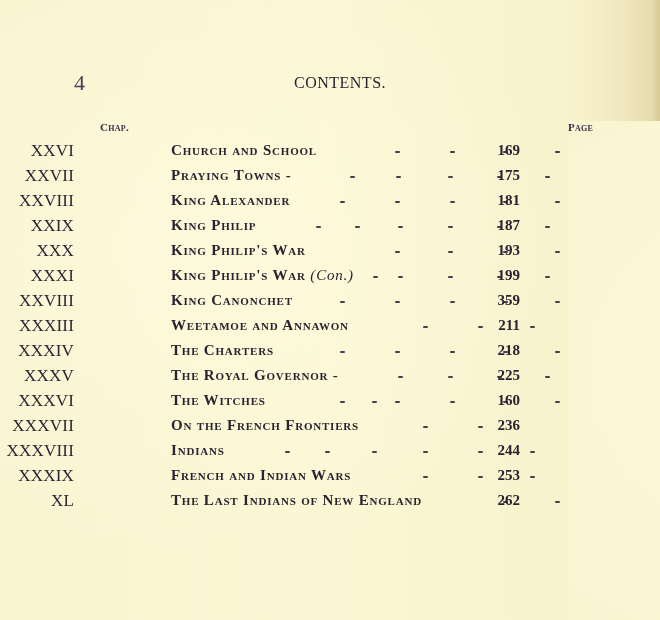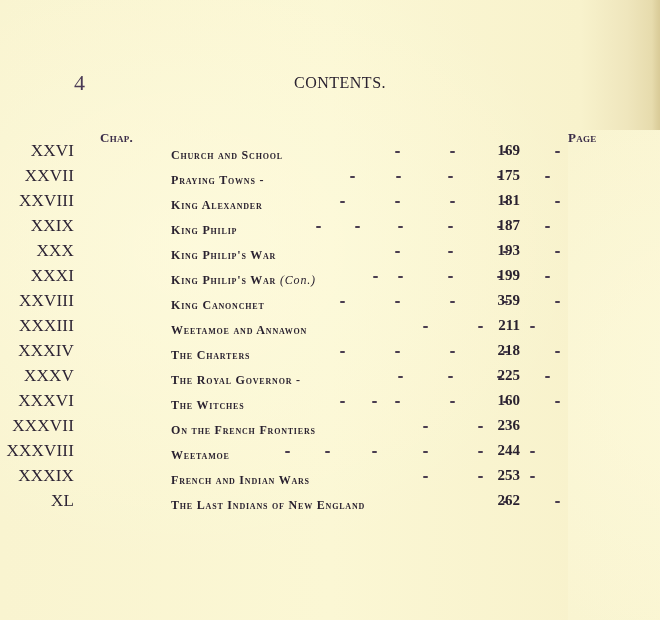--- a/index.html
+++ b/index.html
@@ -41,22 +41,22 @@
       left: 0;
       width: 680px;
       top: 74px;
       text-align: center;
       font-size: 16px;
       letter-spacing: 0.5px;
       color: #2a2230;
     }
     .col-head {
       position: absolute;
-      top: 130px;
-      font-size: 13px;
+      top: 121px;
+      font-size: 11px;
       font-variant: small-caps;
       font-weight: bold;
       color: #3a2c48;
       letter-spacing: 0.3px;
     }
     .col-head.chap { left: 100px; }
     .col-head.page { left: 568px; }
 
     .toc {
       position: absolute;
@@ -73,24 +73,24 @@
       position: absolute;
       right: 506px; 
       top: 2px;
       font-size: 17px;
       color: #2e2535;
       letter-spacing: 0.2px;
     }
     .title {
       position: absolute;
       left: 171px;
-      top: 9px;
+      top: 3px;
       font-variant: small-caps;
       font-weight: bold;
-      font-size: 12px;
+      font-size: 15px;
       letter-spacing: 0.8px;
       color: #2a2230;
       white-space: nowrap;
     }
     .title i { font-weight: normal; font-variant: normal; }
     .leaders {
       position: absolute;
       top: 3px;
       left: 0; right: 0;
       height: 20px;
@@ -258,21 +258,21 @@
     <span class="chap-num">XXXVII</span>
     <span class="title"><span>On the French Frontiers</span></span>
     <div class="leaders">
           <span class="dot" style="left: 423px;"></span>
           <span class="dot" style="left: 478px;"></span>
         </div>
     <span class="pg">236</span>
   </div>
       <div class="row">
     <span class="chap-num">XXXVIII</span>
-    <span class="title"><span>Weetamoe</span></span>
+    <span class="title"><span>Indians</span></span>
     <div class="leaders">
           <span class="dot" style="left: 285px;"></span>
           <span class="dot" style="left: 325px;"></span>
           <span class="dot" style="left: 372px;"></span>
           <span class="dot" style="left: 423px;"></span>
           <span class="dot" style="left: 478px;"></span>
           <span class="dot" style="left: 530px;"></span>
         </div>
     <span class="pg">244</span>
   </div>

